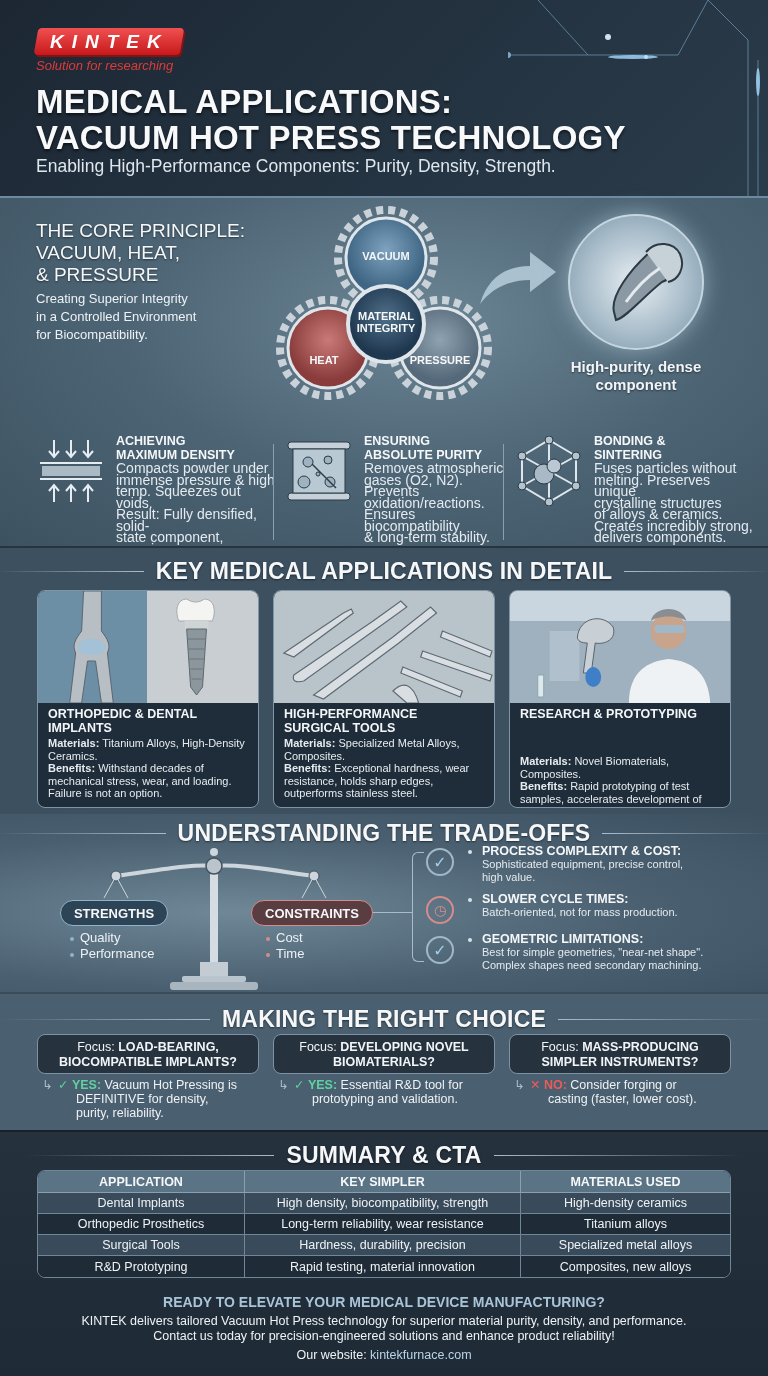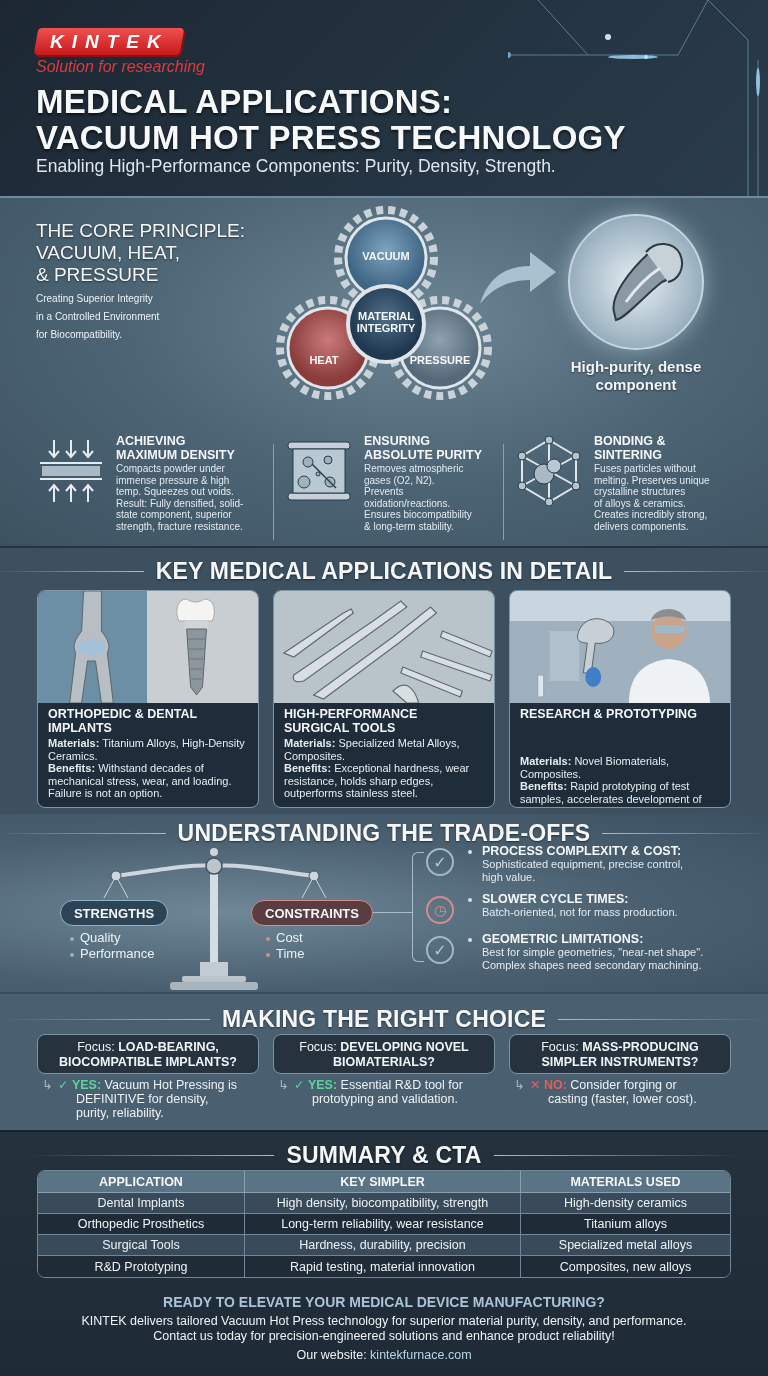--- a/index.html
+++ b/index.html
@@ -15,39 +15,39 @@
   #header { top: 0; height: 196px; background: linear-gradient(135deg, #1c2733 0%, #253442 60%, #2a3b4a 100%); overflow: hidden; }
   .circuit { position: absolute; right: 0; top: 0; width: 260px; height: 196px; }
   .logo { position: absolute; left: 36px; top: 28px; }
   .logo-box {
     width: 146px; height: 27px; background: linear-gradient(#f05050,#c7191c);
     border-radius: 4px; transform: skewX(-10deg);
     display: flex; align-items: center; justify-content: center;
     box-shadow: 2px 2px 0 #8a1012;
   }
   .logo-box span { color: #fff; font-weight: bold; font-style: italic; letter-spacing: 8px; font-size: 19px; transform: skewX(10deg); }
-  .logo-tag { color: #e13a3a; font-size: 16px; font-style: italic; margin-top: 3px; margin-left: 0px; }
+  .logo-tag { color: #e13a3a; font-size: 13px; font-style: italic; margin-top: 3px; margin-left: 0px; }
   .title { position: absolute; left: 36px; top: 84px; font-weight: bold; font-size: 33px; line-height: 36px; letter-spacing: 0.2px; color: #f7f9fb; text-shadow: 0 2px 3px rgba(0,0,0,.6); }
   .subtitle { position: absolute; left: 36px; top: 156px; font-size: 17.5px; color: #dfe7ee; }
 
   
   #core { top: 196px; height: 350px; background: radial-gradient(ellipse at 55% 35%, #6c8595 0%, #4c6474 50%, #3d5261 100%); border-top: 2px solid #6d8aa0; }
   .core-title { position: absolute; left: 36px; top: 22px; font-weight: normal; font-size: 19px; line-height: 22px; color: #f5f7f9; text-shadow: 0 1px 2px rgba(0,0,0,.5); }
-  .core-sub { position: absolute; left: 36px; top: 92px; font-size: 10px; line-height: 18px; color: #eef2f5; }
+  .core-sub { position: absolute; left: 36px; top: 92px; font-size: 13px; line-height: 18px; color: #eef2f5; }
   .gears { position: absolute; left: 276px; top: 8px; width: 220px; height: 200px; }
   .gear { position: absolute; border-radius: 50%; display: flex; align-items: center; justify-content: center; text-align: center; font-weight: bold; font-size: 11px; color: #f5f7f9; }
   .arrow-big { position: absolute; left: 478px; top: 48px; }
   .component { position: absolute; left: 568px; top: 16px; width: 136px; height: 136px; border-radius: 50%; border: 2px solid #c5d6e1; background: radial-gradient(circle, #e7eef3 0%, #a9bdca 55%, #7891a2 100%); box-shadow: 0 0 22px rgba(200,225,240,.5); }
   .component-label { position: absolute; left: 548px; top: 160px; width: 176px; text-align: center; font-weight: bold; font-size: 15px; line-height: 18px; color: #f1f5f8; text-shadow: 0 1px 2px rgba(0,0,0,.5); }
   .pillars { position: absolute; left: 0; top: 228px; width: 768px; height: 118px; padding-left: 36px; }
   .pillar { position: absolute; top: 0; height: 118px; }
   .pillar-icon { position: absolute; top: 10px; width: 70px; height: 70px; }
   .pillar-text { position: absolute; top: 8px; }
   .pillar-title { font-weight: bold; font-size: 12.5px; line-height: 14px; color: #f5f7f9; }
-  .pillar-body { font-size: 10px; line-height: 11.5px; color: #e4eaef; margin-top: 1px; }
+  .pillar-body { font-size: 14px; line-height: 11.5px; color: #e4eaef; margin-top: 1px; }
   .vdiv { position: absolute; top: 18px; width: 1px; height: 96px; background: #8aa0b0; }
 
   
   #apps { top: 546px; height: 268px; background: #3c5060; border-top: 2px solid #27343f; }
   .sec-head { position: absolute; left: 0; width: 768px; display: flex; align-items: center; justify-content: center; gap: 12px; }
   .sec-head .line { height: 1px; background: linear-gradient(90deg, rgba(180,200,215,0), #a9bccb); flex: 0 0 auto; }
   .sec-head .line.r { background: linear-gradient(90deg, #a9bccb, rgba(180,200,215,0)); }
   .sec-head .label { font-weight: bold; font-size: 23px; color: #f5f7f9; letter-spacing: 0.2px; text-shadow: 0 1px 2px rgba(0,0,0,.5); white-space: nowrap; }
   .card { position: absolute; top: 42px; width: 222px; height: 218px; border-radius: 8px; border: 1px solid #7f95a6; overflow: hidden; background: #1f2d3a; }
   .card-img { position: absolute; left: 0; top: 0; width: 100%; height: 112px; }

